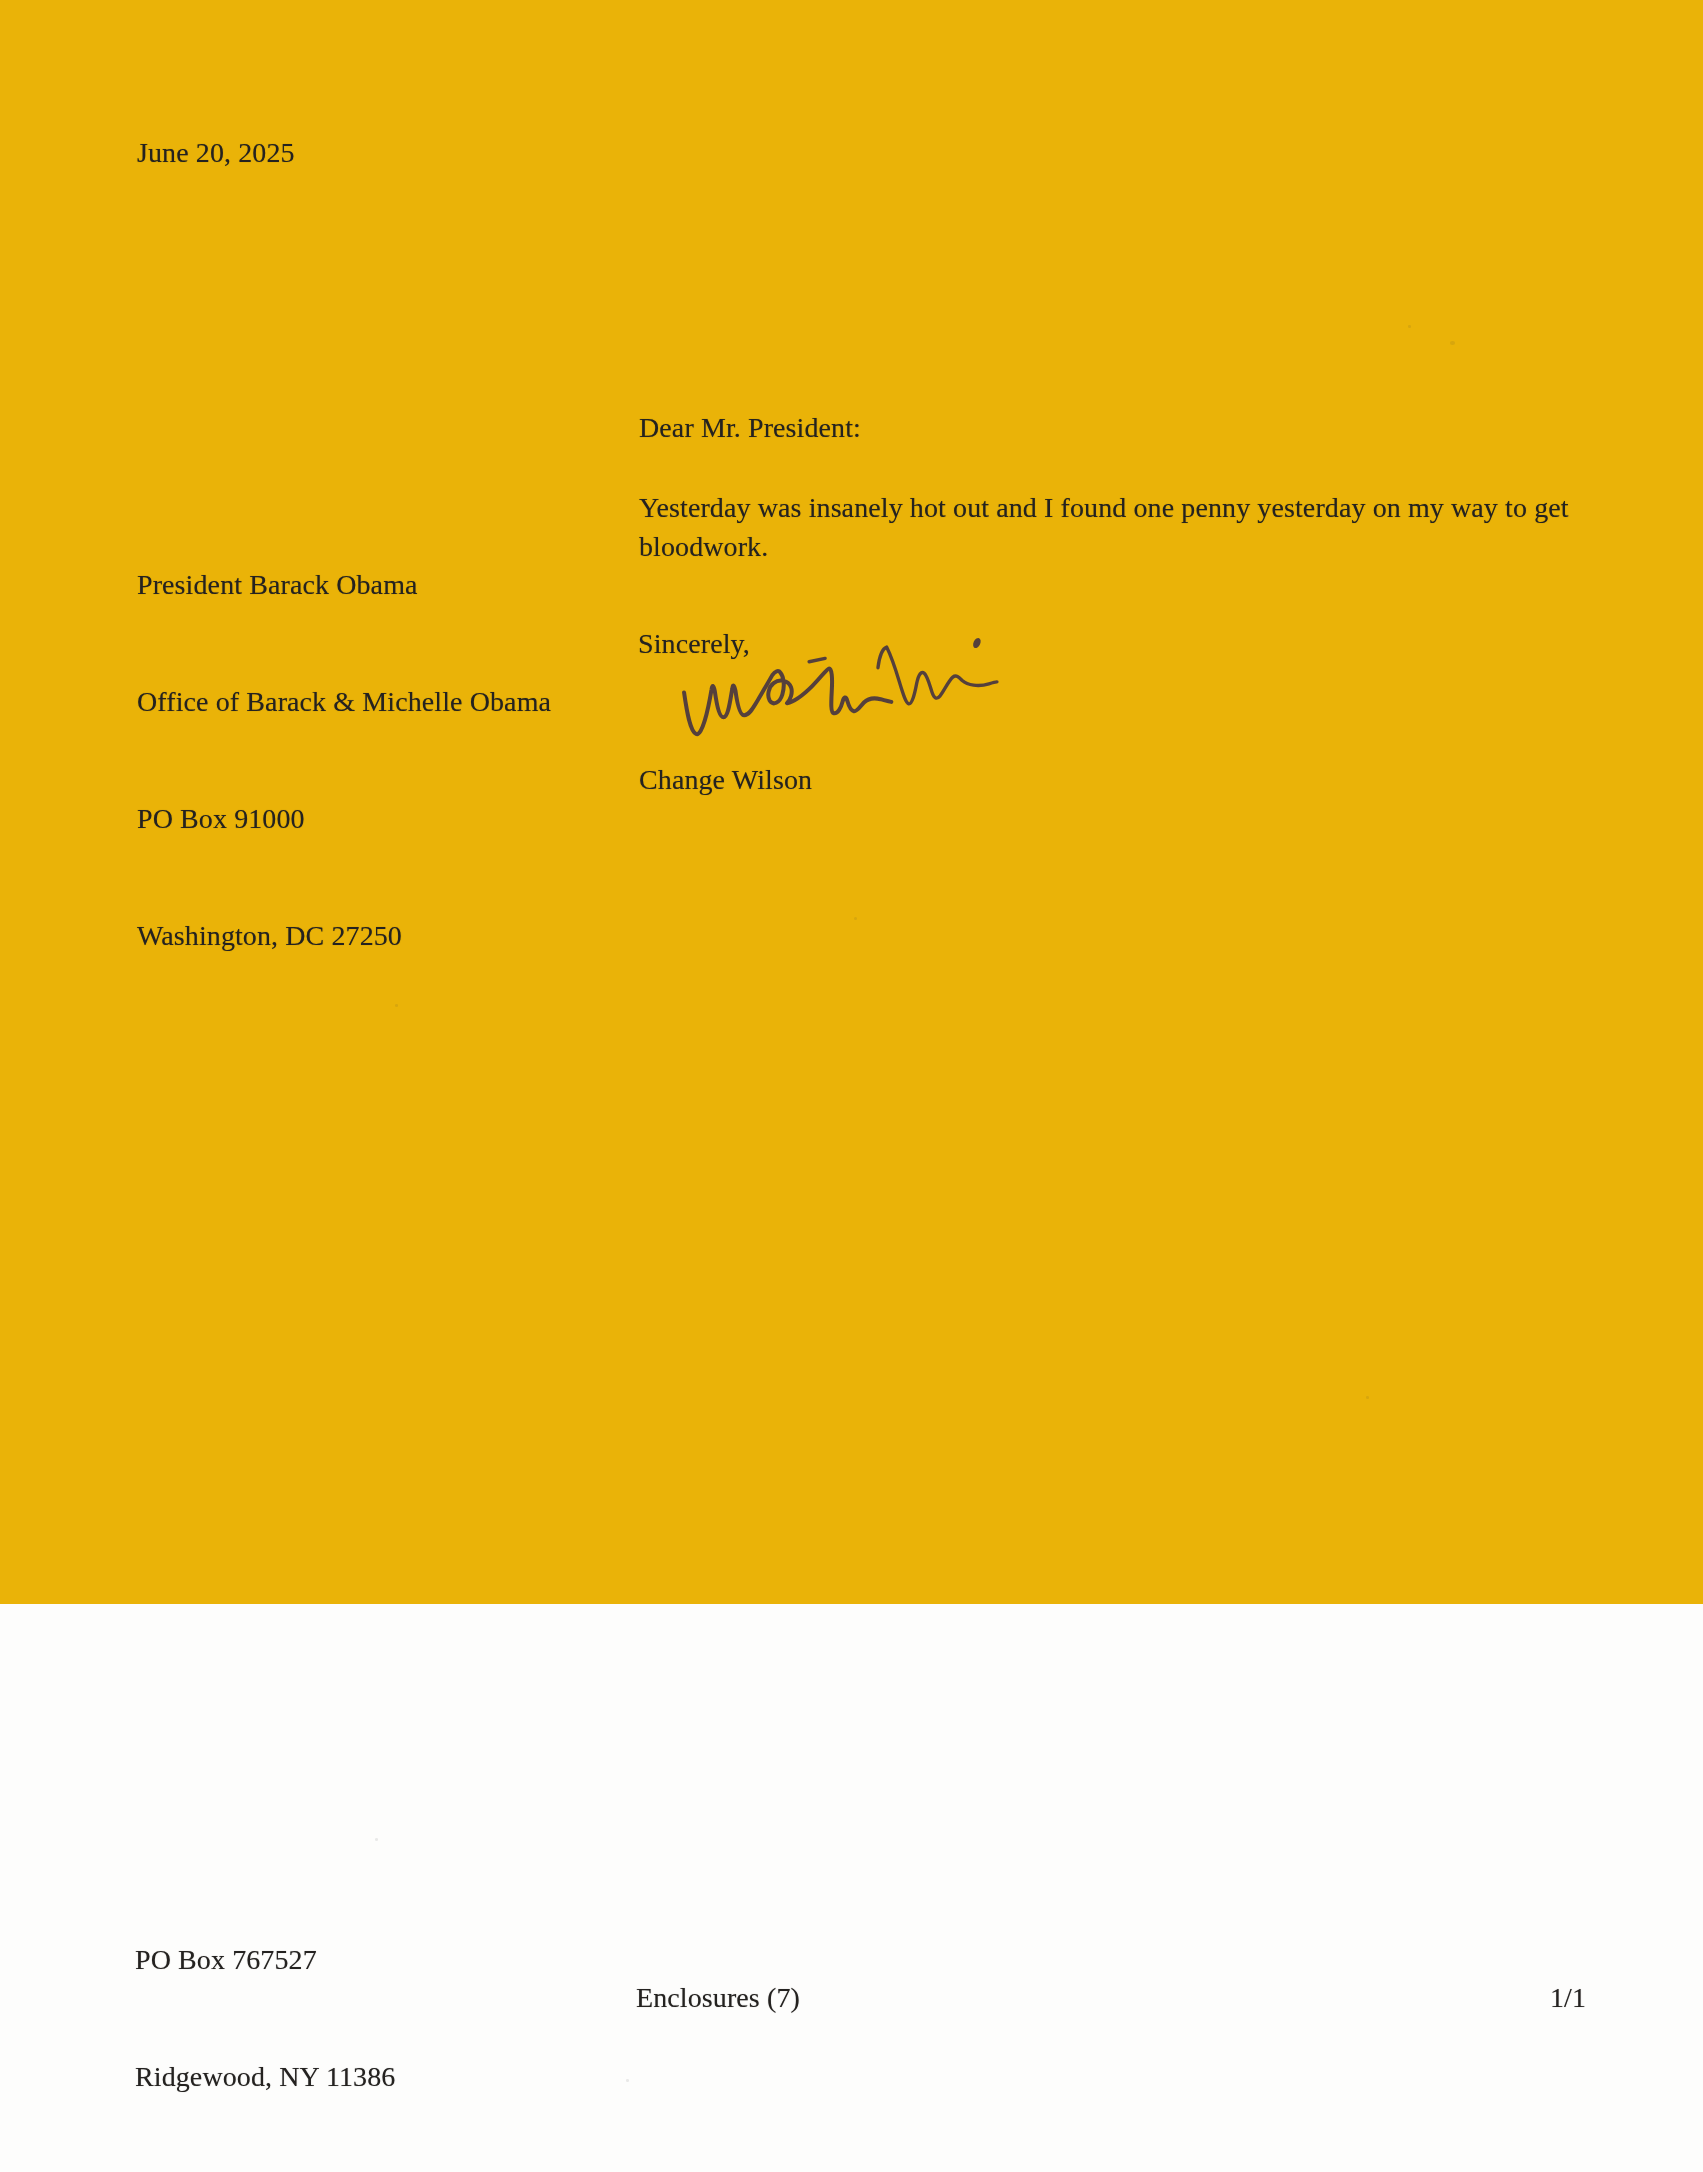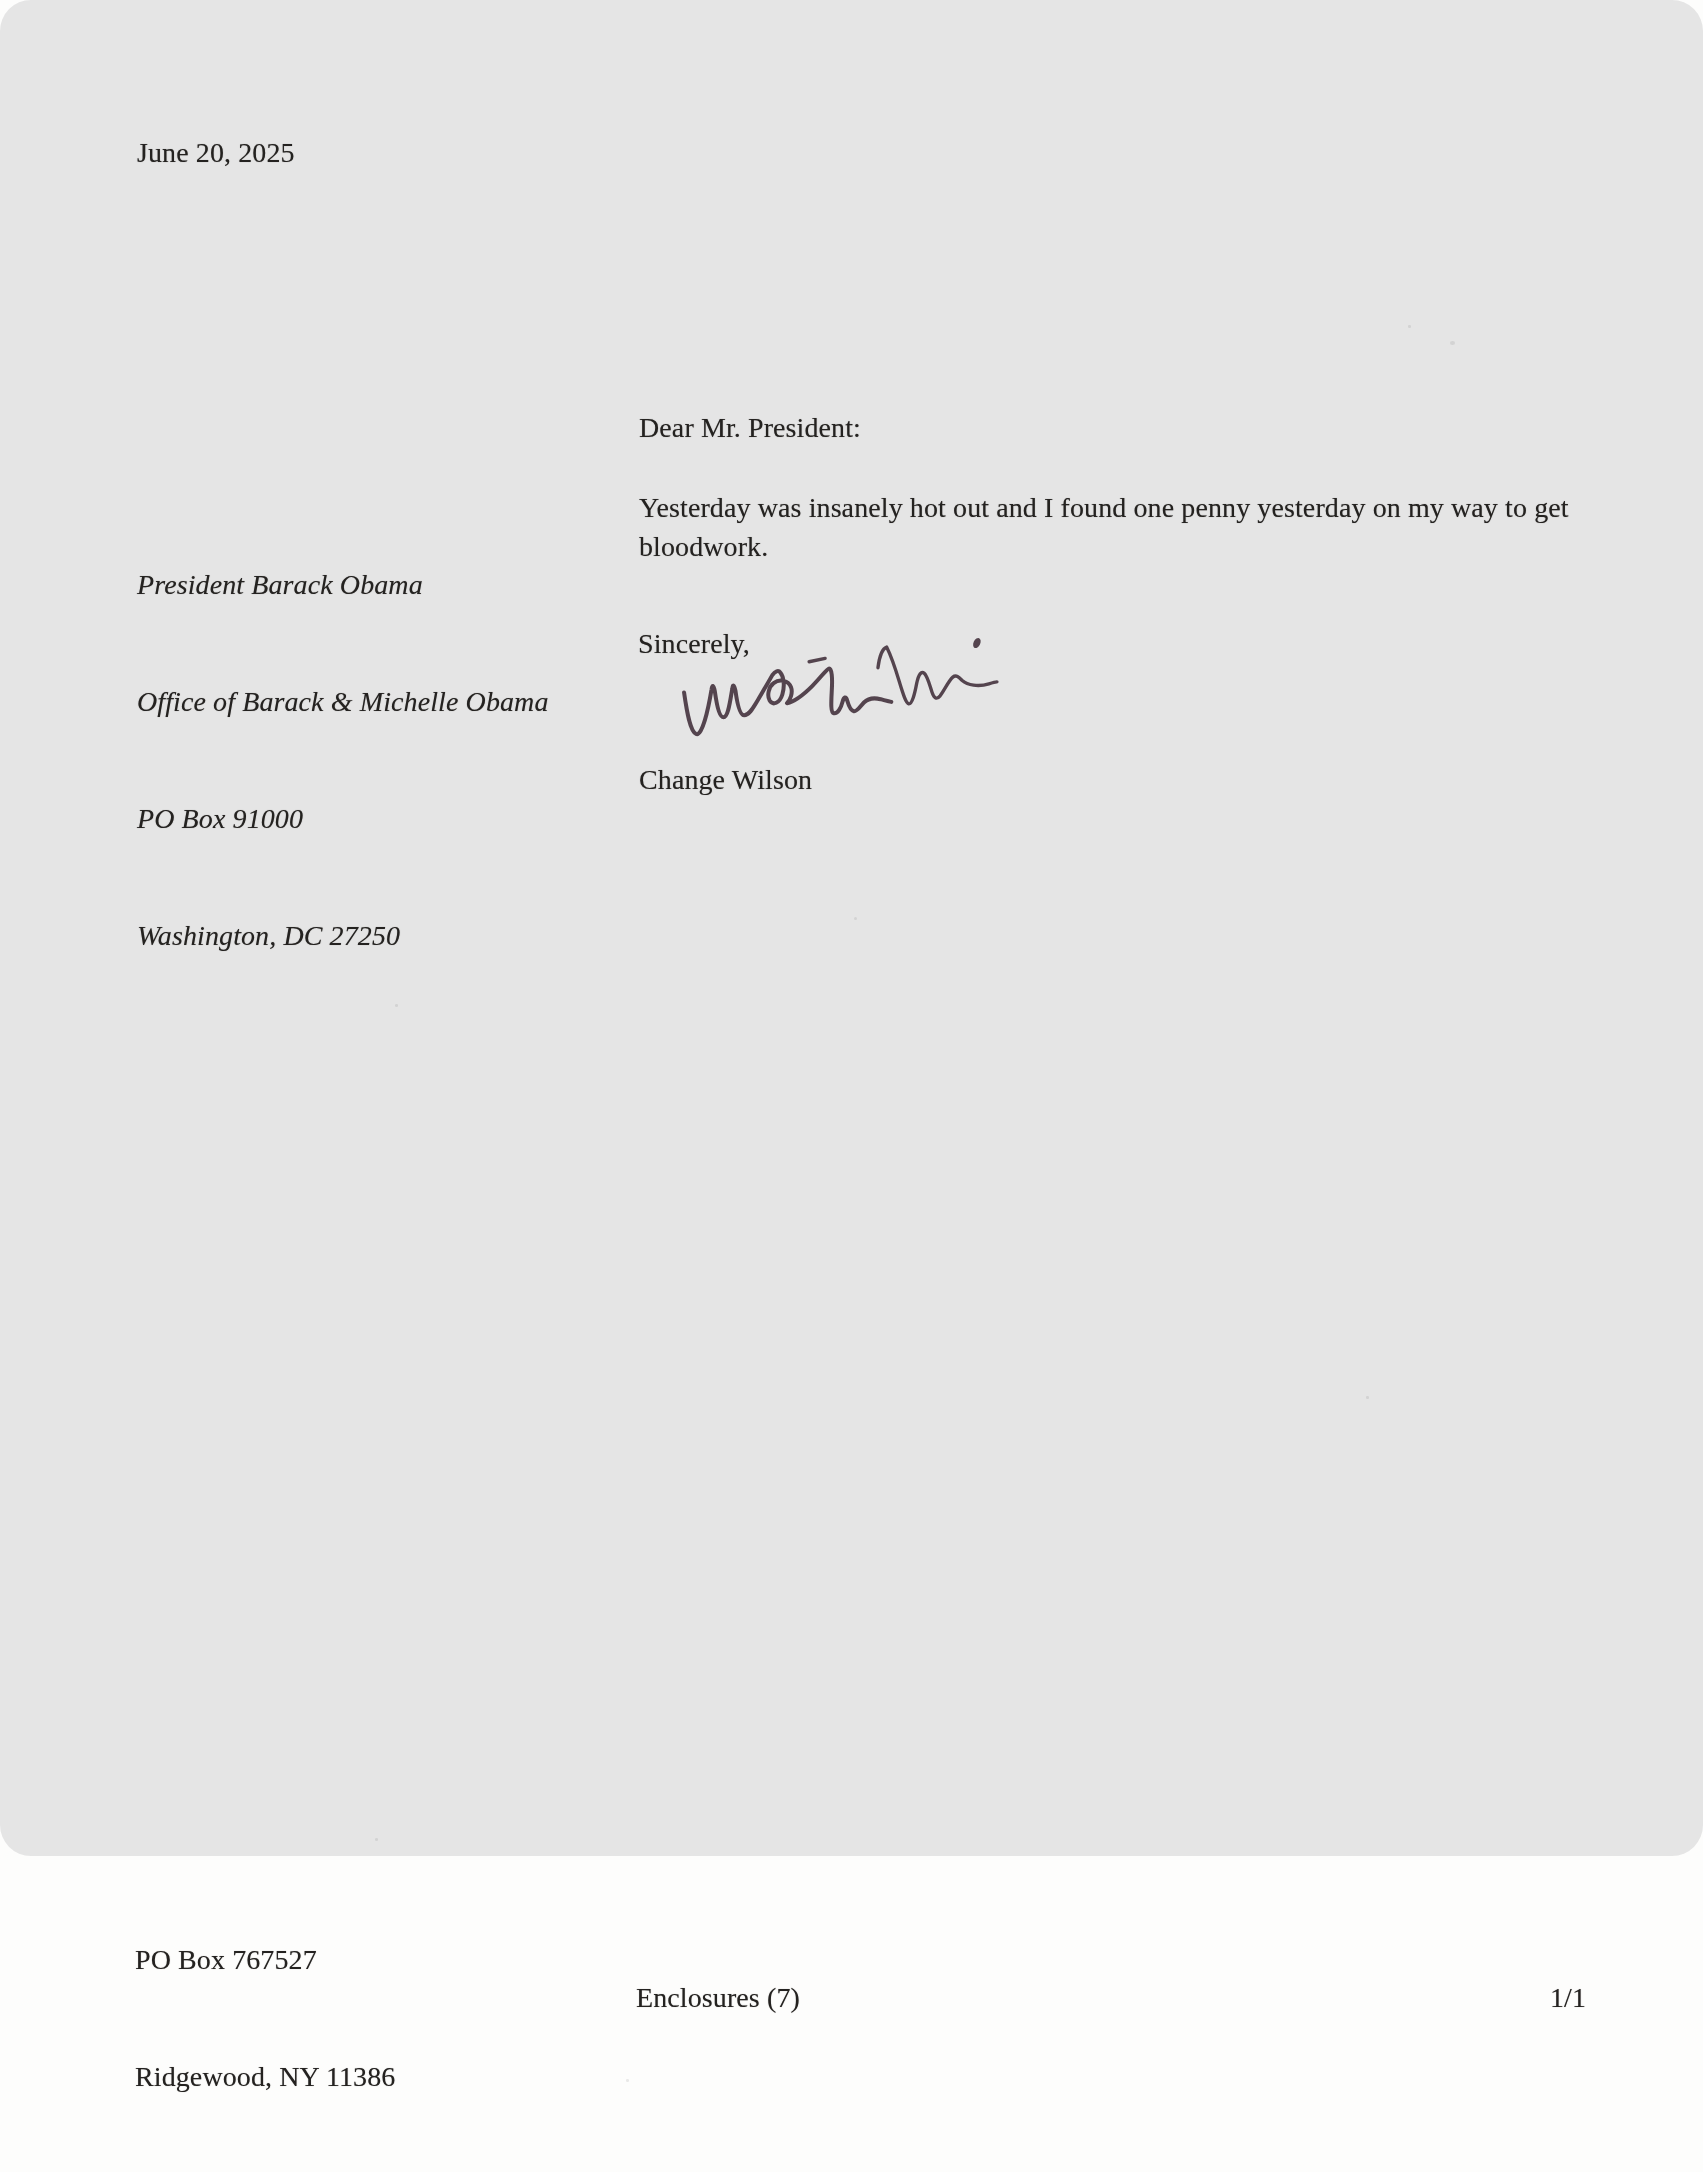--- a/index.html
+++ b/index.html
@@ -6,25 +6,24 @@
     margin: 0;
     padding: 0;
     width: 1703px;
     height: 2172px;
     background: #fdfdfc;
     overflow: hidden;
   }
   .page {
     position: relative;
     width: 1703px;
-    height: 1856px;
-    background: #e5e5e5;
+    height: 1604px;
+    background: #eab308;
     font-family: "Liberation Serif", "DejaVu Serif", serif;
     color: #242220;
-    border-radius: 31px;
   }
   .txt {
     position: absolute;
     font-size: 28px;
     line-height: 39px;
     white-space: pre;
     color: #242220;
     text-shadow: 0 0 1px rgba(35,32,30,0.38);
     letter-spacing: 0.1px;
   }
@@ -46,21 +45,21 @@
 </style>
 </head>
 <body>
 
 <div class="page">
 
   <div class="txt" style="left:137px; top:133px;">June 20, 2025</div>
 
   <div class="txt" style="left:639px; top:408px;">Dear Mr. President:</div>
 
-  <div class="txt addr" style="left:137px; top:487px;font-style:italic;">
+  <div class="txt addr" style="left:137px; top:487px;">
     <div>President Barack Obama</div>
     <div>Office of Barack &amp; Michelle Obama</div>
     <div>PO Box 91000</div>
     <div>Washington, DC 27250</div>
   </div>
 
   <div class="txt wrap" style="left:639px; top:488px; width:977px;">Yesterday was insanely hot out and I found one penny yesterday on my way to get bloodwork.</div>
 
   <div class="txt" style="left:638px; top:624px;">Sincerely,</div>
 

